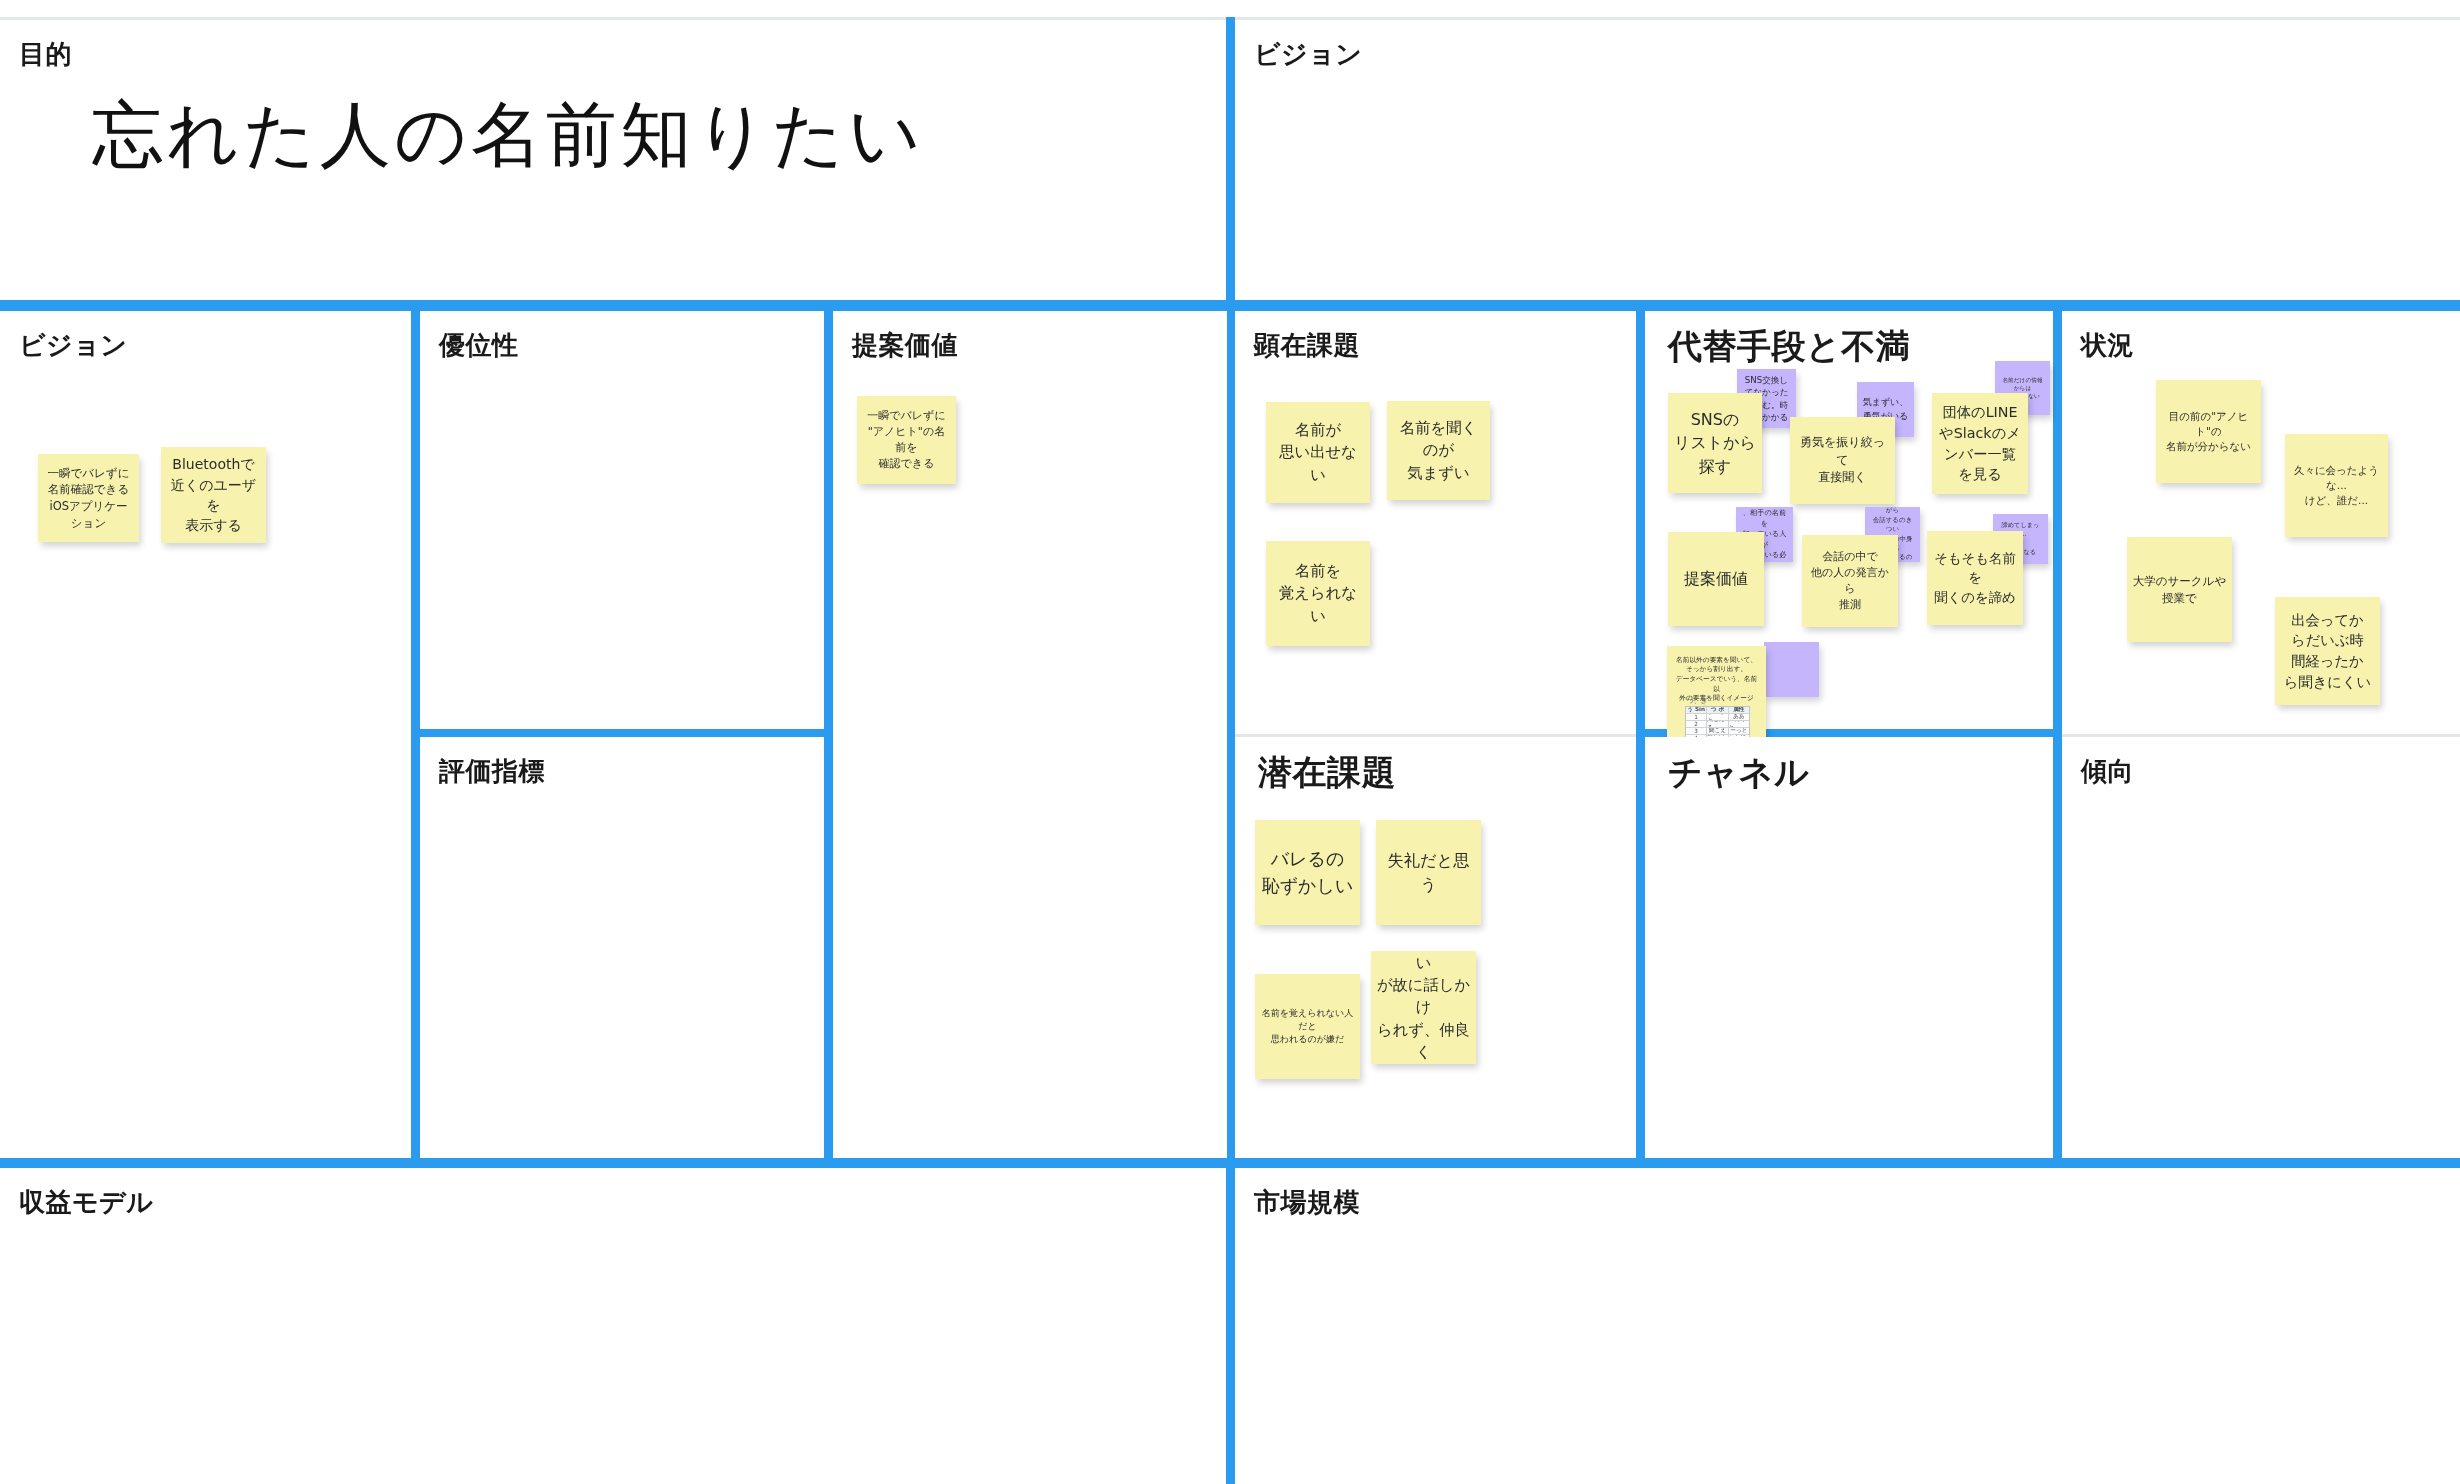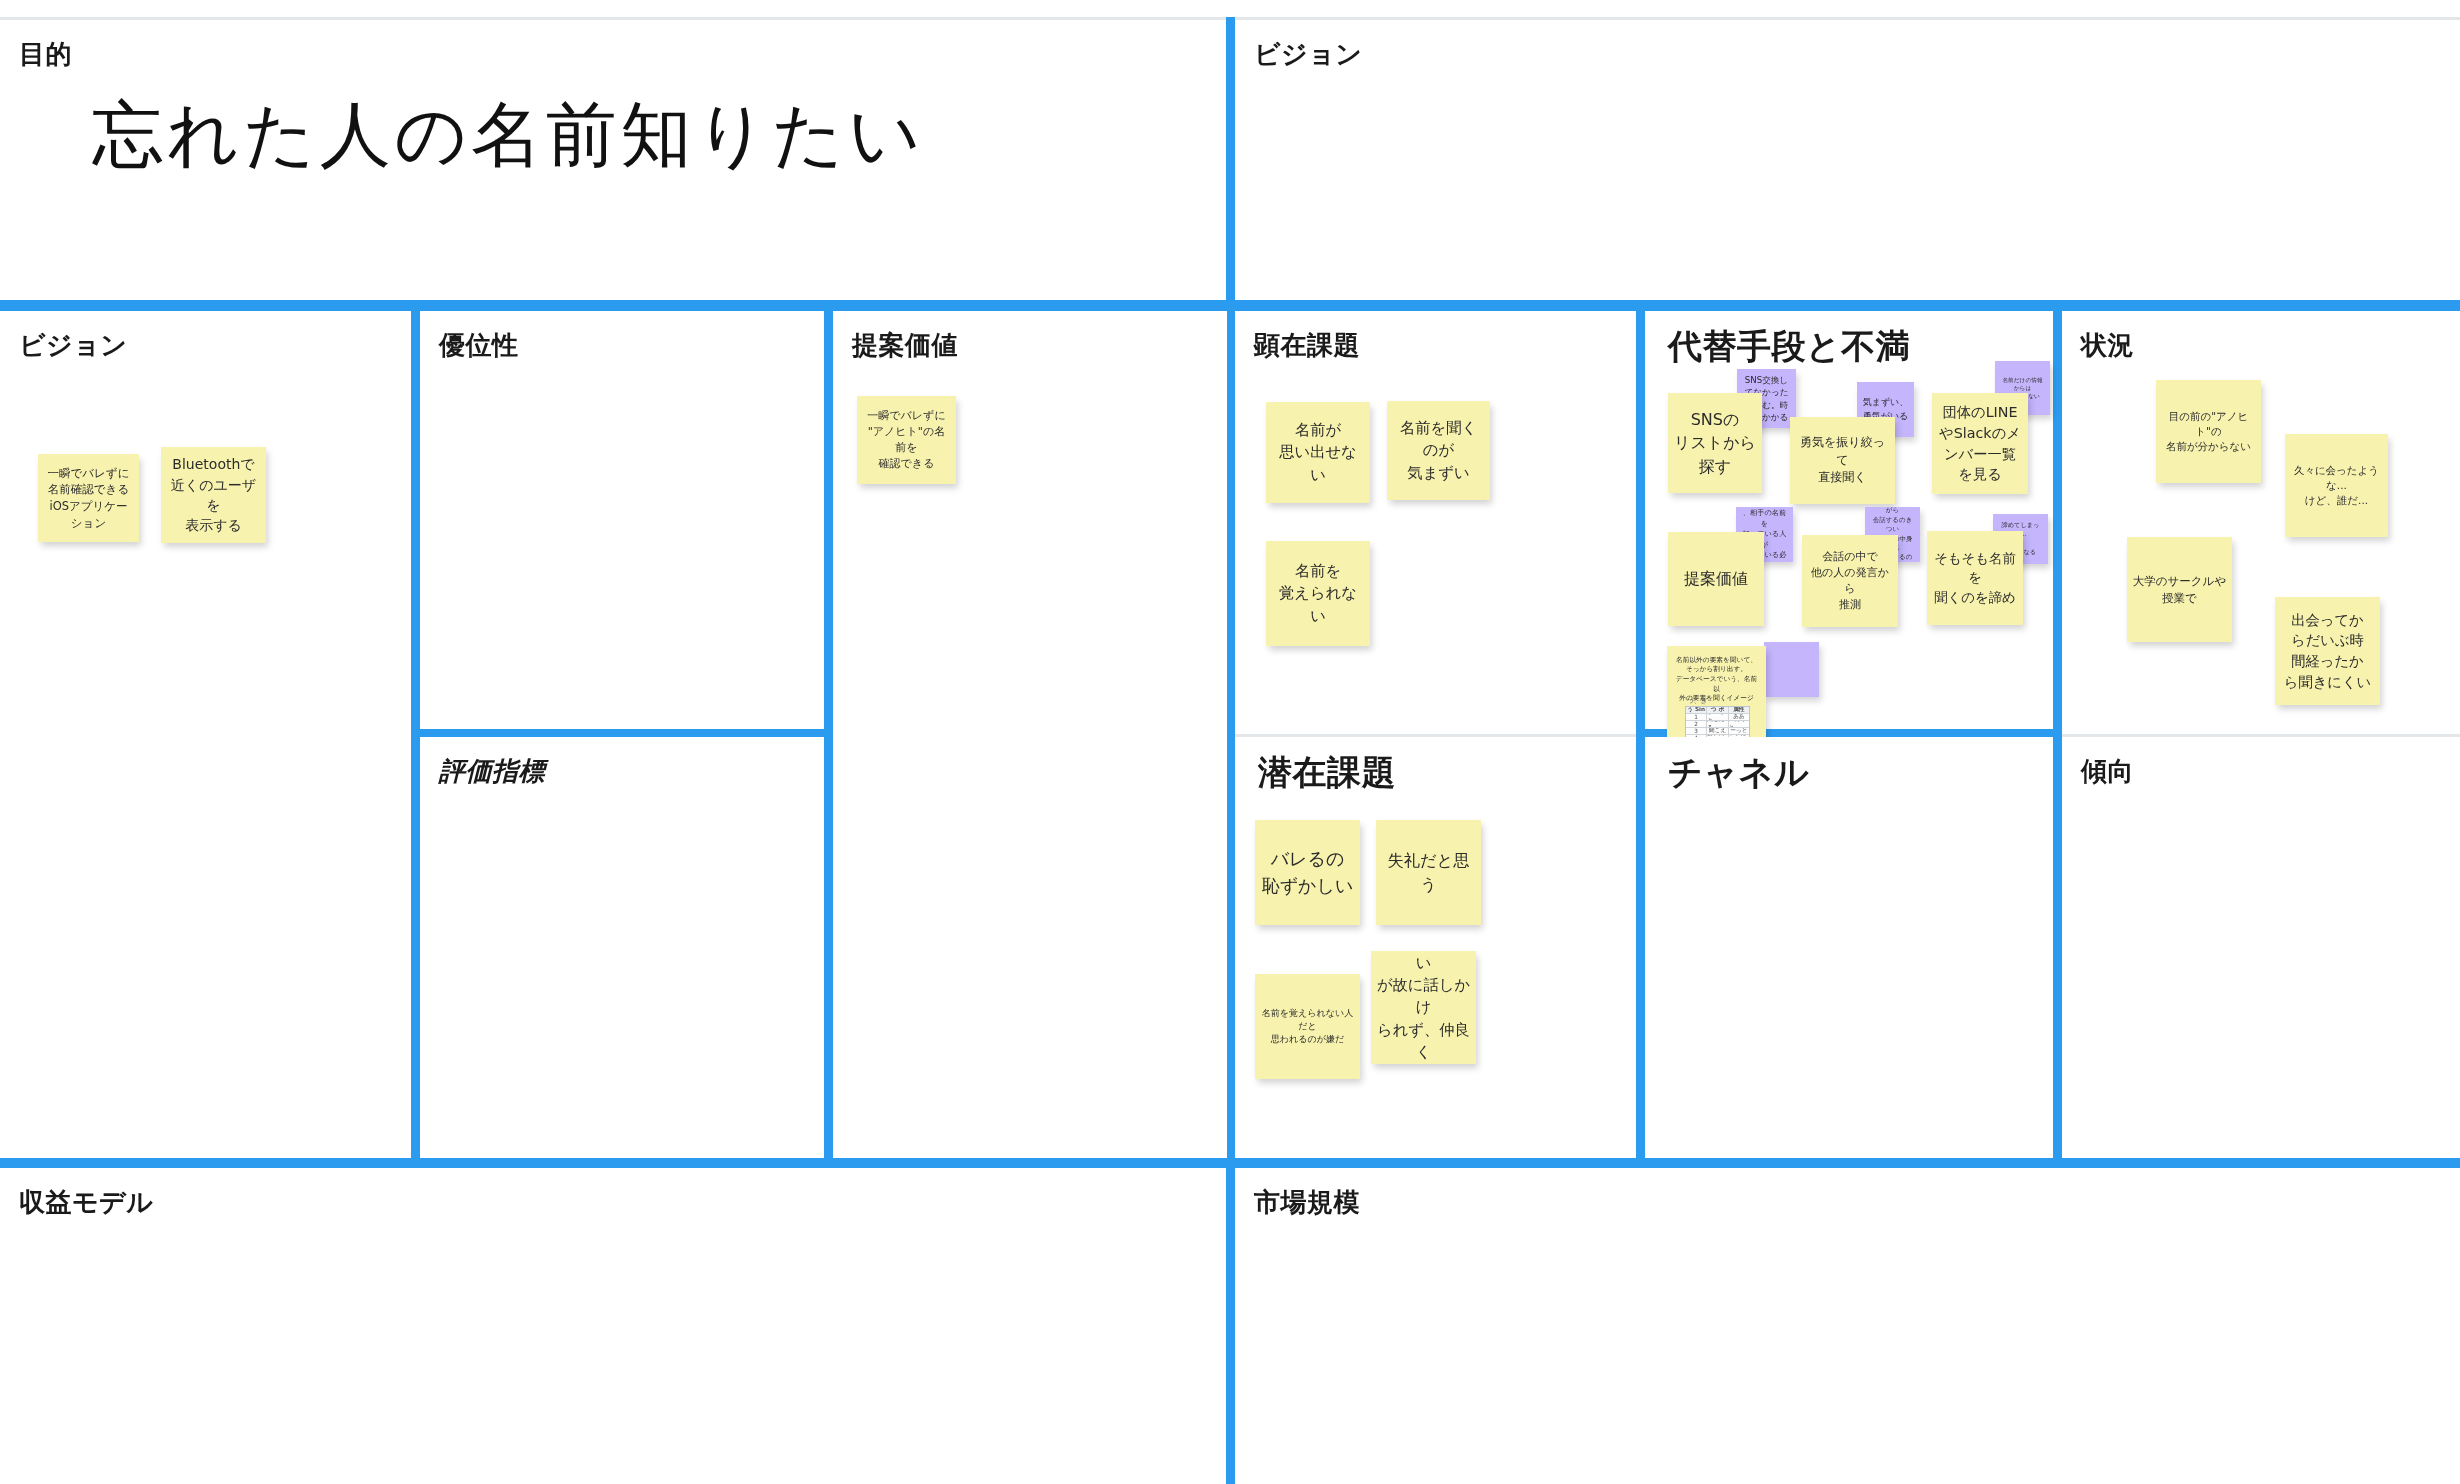--- a/index.html
+++ b/index.html
@@ -154,21 +154,21 @@
     <span>一瞬でバレずに<br>名前確認できる<br>iOSアプリケーション</span>
   </div>
   <div class="note note-yellow" style="left:161px;top:447px;width:105px;height:96px;font-size:14px;">
     <span>Bluetoothで<br>近くのユーザを<br>表示する</span>
   </div>
 
   <div class="cell" style="left:420px;top:311px;width:404px;height:418px;">
     <div class="cell-title t-sm">優位性</div>
   </div>
 
-  <div class="cell" style="left:420px;top:737px;width:404px;height:421px;font-style:italic;">
+  <div class="cell" style="left:420px;top:737px;width:404px;height:421px;">
     <div class="cell-title t-sm">評価指標</div>
   </div>
 
   <div class="cell" style="left:833px;top:311px;width:394px;height:847px;">
     <div class="cell-title t-sm">提案価値</div>
   </div>
   <div class="note note-yellow" style="left:857px;top:396px;width:99px;height:88px;font-size:11px;">
     <span>一瞬でバレずに<br>"アノヒト"の名前を<br>確認できる</span>
   </div>
 

